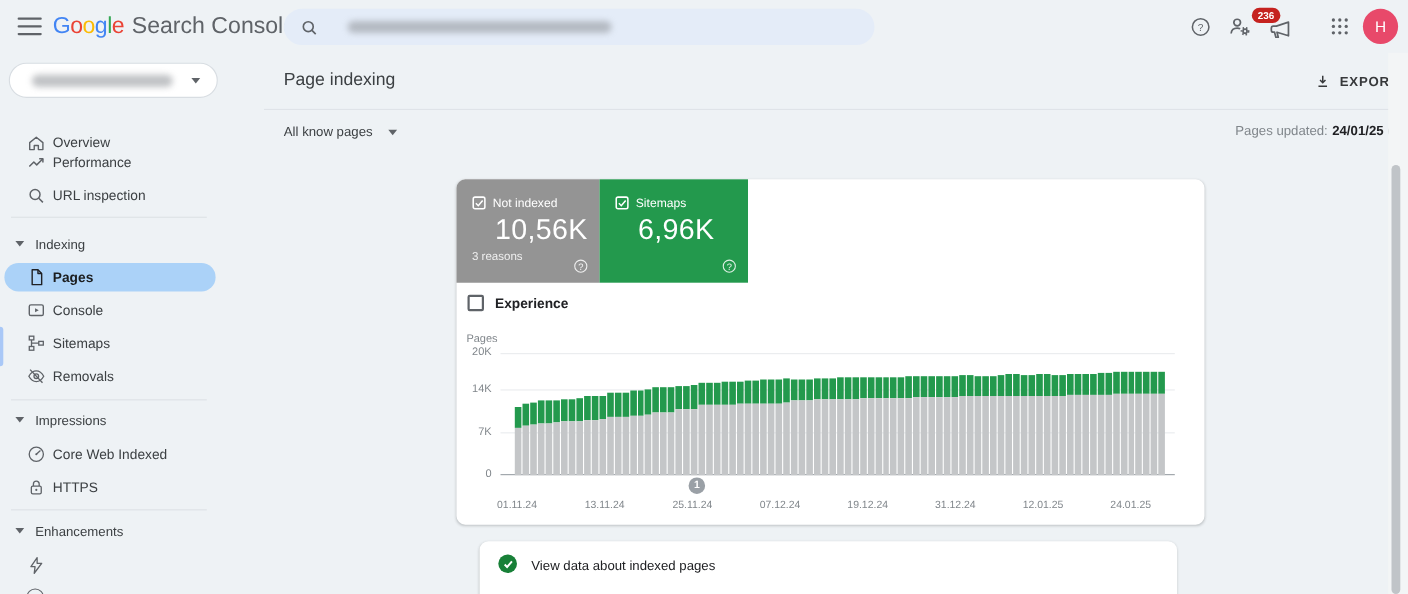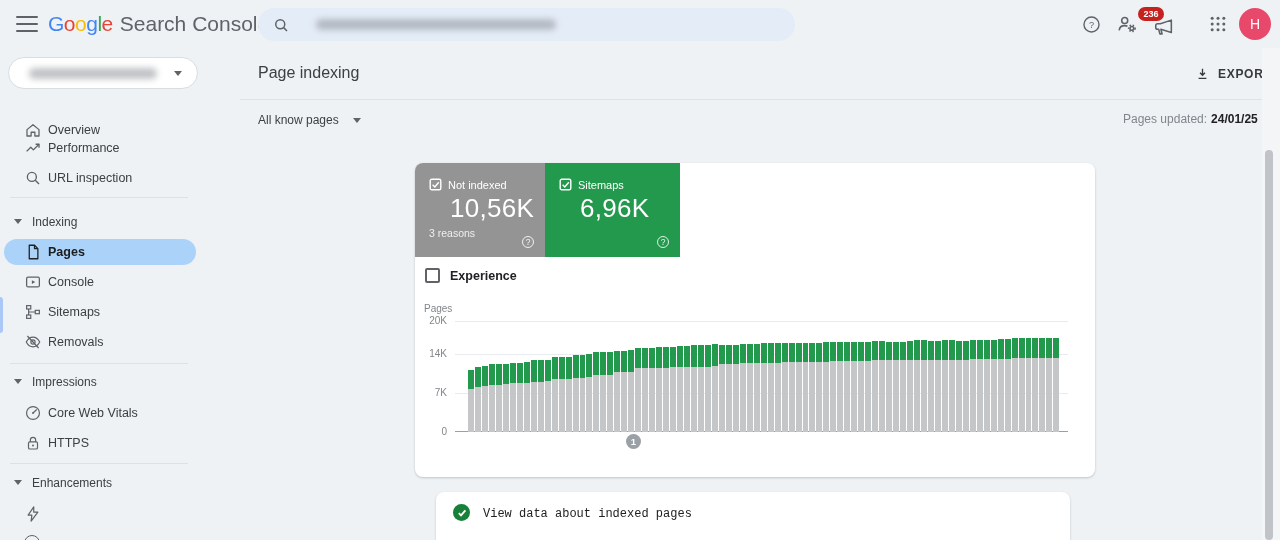--- a/index.html
+++ b/index.html
@@ -76,21 +76,21 @@
   .seg { width:100%; }
   .seg.green { background:#23994d; }
   .seg.gray { background:#c4c6c8; }
   .marker1 { position:absolute; left:211px; top:271px; width:15px; height:15px; border-radius:50%; background:#9aa0a6; color:#fff; font-size:9.5px; font-weight:700; display:flex; align-items:center; justify-content:center; cursor:pointer; }
   .xlabels { position:absolute; left:40px; top:291px; width:613px; height:12px; }
   .xlab { position:absolute; top:0; transform:translateX(-50%); font-size:9.5px; color:#80868b; white-space:nowrap; }
 
   
   .notice-card { left:436px; top:492px; width:634px; height:60px; cursor:pointer; }
   .check-circle { position:absolute; left:17px; top:12px; width:17px; height:17px; border-radius:50%; background:#188038; display:flex; align-items:center; justify-content:center; }
-  .notice-text { position:absolute; left:47px; top:15px; font-size:12px; color:#202124;font-family:Liberation Mono, monospace; }
+  .notice-text { position:absolute; left:47px; top:15px; font-size:12px; color:#202124; }
 
   
   .scroll-track { position:absolute; left:1262px; top:48px; width:18px; height:492px; background:#f3f5f6; }
   .scroll-thumb { position:absolute; left:1265px; top:150px; width:8px; height:390px; border-radius:4px; background:#c0c4c8; cursor:pointer; }
 </style>
 </head>
 <body>
 
 <div class="app">
 
@@ -218,21 +218,21 @@
     <div class="nav-header" style="top:371px;">
       <div class="caret"></div>
       <span class="hlabel">Impressions</span>
     </div>
     <div class="nav-row" style="top:401px;">
       <svg class="nicon" viewBox="0 0 24 24" fill="none" stroke="#5f6368" stroke-width="1.6">
           <circle cx="12" cy="12" r="8.6"></circle>
           <path d="M12 12 L17 7.4"></path>
           <circle cx="12" cy="12" r="1.3" fill="#5f6368" stroke="none"></circle>
         </svg>
-      <span class="nlabel">Core Web Vitals</span>
+      <span class="nlabel">Core Web Indexed</span>
     </div>
     <div class="nav-row" style="top:431px;">
       <svg class="nicon" viewBox="0 0 24 24" fill="none" stroke="#5f6368" stroke-width="1.6">
           <rect x="6" y="10.5" width="12" height="9.5" rx="1.8"></rect>
           <path d="M8.5 10.5 V8 a3.5 3.5 0 0 1 7 0 v2.5"></path>
           <circle cx="12" cy="15.2" r="1.3" fill="#5f6368" stroke="none"></circle>
         </svg>
       <span class="nlabel">HTTPS</span>
     </div>
 
@@ -648,20 +648,30 @@
         <div class="bar">
           <div class="seg green" style="height: 20px;"></div>
           <div class="seg gray" style="height: 73.8px;"></div>
         </div>
         <div class="bar">
           <div class="seg green" style="height: 20px;"></div>
           <div class="seg gray" style="height: 74.4px;"></div>
         </div>
       </div>
     <div class="marker1">1</div>
+    <div class="xlabels">
+        <span class="xlab" style="left: 15px;">01.11.24</span>
+        <span class="xlab" style="left: 94.7px;">13.11.24</span>
+        <span class="xlab" style="left: 174.4px;">25.11.24</span>
+        <span class="xlab" style="left: 254.1px;">07.12.24</span>
+        <span class="xlab" style="left: 333.8px;">19.12.24</span>
+        <span class="xlab" style="left: 413.5px;">31.12.24</span>
+        <span class="xlab" style="left: 493.2px;">12.01.25</span>
+        <span class="xlab" style="left: 572.9px;">24.01.25</span>
+      </div>
   </div>
 
   <div class="card notice-card">
     <div class="check-circle">
       <svg width="10" height="10" viewBox="0 0 10 10" fill="none" stroke="#fff" stroke-width="1.8">
           <path d="M1.8 5.2 l2.2 2.2 L8.4 2.4"></path>
         </svg>
     </div>
     <span class="notice-text">View data about indexed pages</span>
   </div>

